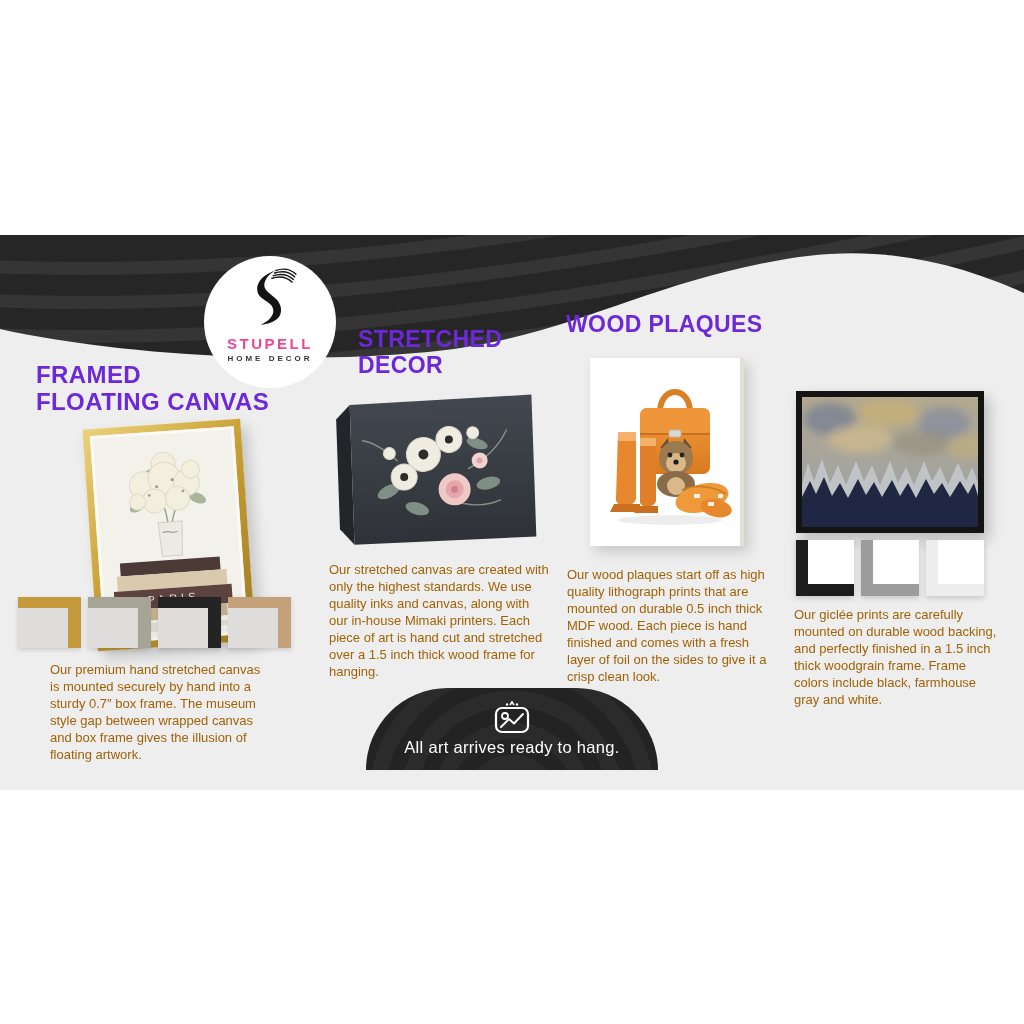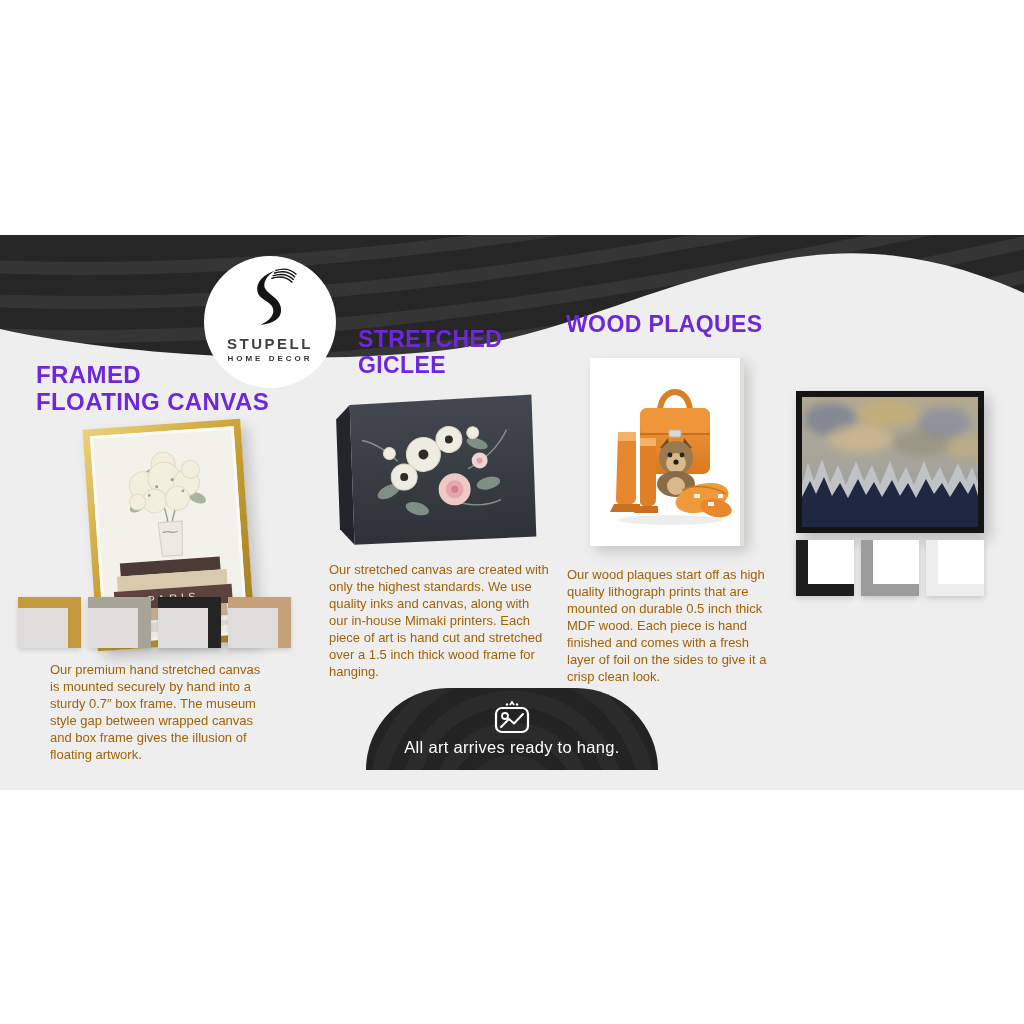--- a/index.html
+++ b/index.html
@@ -4,21 +4,21 @@
 <style>
   html,body{margin:0;padding:0;background:#ffffff;}
   #page{position:relative;width:1024px;height:1024px;margin:0 auto;overflow:hidden;
         font-family:"Liberation Sans",sans-serif;background:#ffffff;}
   .panel{position:absolute;left:0;top:235px;width:1024px;height:555px;background:#efeeee;}
   .band-svg{position:absolute;left:0;top:233px;width:1024px;height:160px;}
   .logo{position:absolute;left:204px;top:256px;width:132px;height:132px;border-radius:50%;
         background:#ffffff;z-index:3;text-align:center;}
   .logo svg{position:absolute;left:33px;top:8px;}
   .brand-name{position:absolute;left:0;top:79px;width:132px;font-size:15px;font-weight:700;
-        letter-spacing:2.5px;color:#404040;}
+        letter-spacing:2.5px;color:#ec4899;}
   .brand-tag{position:absolute;left:0;top:98px;width:132px;font-size:8px;font-weight:700;
         letter-spacing:3px;color:#333;text-align:center;}
   .heading{position:absolute;z-index:2;color:#6d28d9;font-weight:700;font-size:24px;
         line-height:1.12;letter-spacing:.4px;}
   .heading.small{font-size:23px;}
   .para{position:absolute;z-index:2;color:#a16207;font-size:13px;line-height:17px;}
   
   .float-frame{position:absolute;left:90px;top:424px;width:158px;height:222px;z-index:2;
         box-sizing:border-box;padding:7px;transform:rotate(-4deg);
         background:linear-gradient(135deg,#ecd27c 0%,#c9a033 45%,#9e7a22 100%);
@@ -139,21 +139,21 @@
     <div class="swatch" style="border-top-color: rgb(197, 154, 60); border-right-color: rgb(197, 154, 60); background-color: rgb(222, 221, 219);"></div>
     <div class="swatch" style="border-top-color: rgb(166, 164, 150); border-right-color: rgb(166, 164, 150); background-color: rgb(222, 221, 219);"></div>
     <div class="swatch" style="border-top-color: rgb(36, 36, 36); border-right-color: rgb(36, 36, 36); background-color: rgb(222, 221, 219);"></div>
     <div class="swatch" style="border-top-color: rgb(196, 161, 121); border-right-color: rgb(196, 161, 121); background-color: rgb(222, 221, 219);"></div>
   </div>
 
   <div class="para" style="left:50px;top:661px;width:214px;">Our premium hand stretched canvas is mounted securely by hand into a sturdy 0.7″ box frame. The museum style gap between wrapped canvas and box frame gives the illusion of floating artwork.</div>
 
   <div class="heading small" style="left:358px;top:327px;">
     <div>STRETCHED</div>
-    <div>GICLEE</div>
+    <div>DECOR</div>
   </div>
 
   <svg class="stretch-art" viewBox="0 0 214 162">
     <defs>
       <linearGradient id="charGrad" x1="0" y1="0" x2="0" y2="1">
         <stop offset="0" stop-color="#434850"></stop>
           <stop offset="1" stop-color="#2e3238"></stop>
       </linearGradient>
     </defs>
     <g transform="rotate(-2 107 81)">
@@ -266,20 +266,21 @@
       <polygon fill="#1f2742" points="0,100 8,84 14,97 22,80 30,99 38,86 46,101 56,82 64,98 72,85 80,100 90,83 98,99 106,86 114,101 124,82 132,97 140,86 148,100 158,84 166,97 172,86 176,99 176,130 0,130"></polygon>
     </svg>
   </div>
 
   <div class="swatch-row" style="left:796px;top:540px;">
     <div class="swatch2" style="border-left-color: rgb(29, 29, 29); border-bottom-color: rgb(29, 29, 29);"></div>
     <div class="swatch2" style="border-left-color: rgb(156, 156, 156); border-bottom-color: rgb(156, 156, 156);"></div>
     <div class="swatch2" style="border-left-color: rgb(237, 237, 237); border-bottom-color: rgb(237, 237, 237);"></div>
   </div>
 
+  <div class="para" style="left:794px;top:606px;width:204px;">Our giclée prints are carefully mounted on durable wood backing, and perfectly finished in a 1.5 inch thick woodgrain frame. Frame colors include black, farmhouse gray and white.</div>
 
   <div class="dome">
     <svg class="dome-icon" width="40" height="34" viewBox="0 0 40 34">
       <path d="M18,5 L20,2 L22,5" stroke="#ffffff" stroke-width="1.6" fill="none"></path>
       <circle cx="15" cy="4.5" r="1.2" fill="#ffffff"></circle>
       <circle cx="25" cy="4.5" r="1.2" fill="#ffffff"></circle>
       <rect x="4" y="8" width="32" height="24" rx="6" stroke="#ffffff" stroke-width="2.2" fill="none"></rect>
       <circle cx="13" cy="16" r="3" stroke="#ffffff" stroke-width="1.8" fill="none"></circle>
       <path d="M9,27 L17,19 L22,23.5 L31,14" stroke="#ffffff" stroke-width="2" fill="none" stroke-linecap="round" stroke-linejoin="round"></path>
     </svg>

